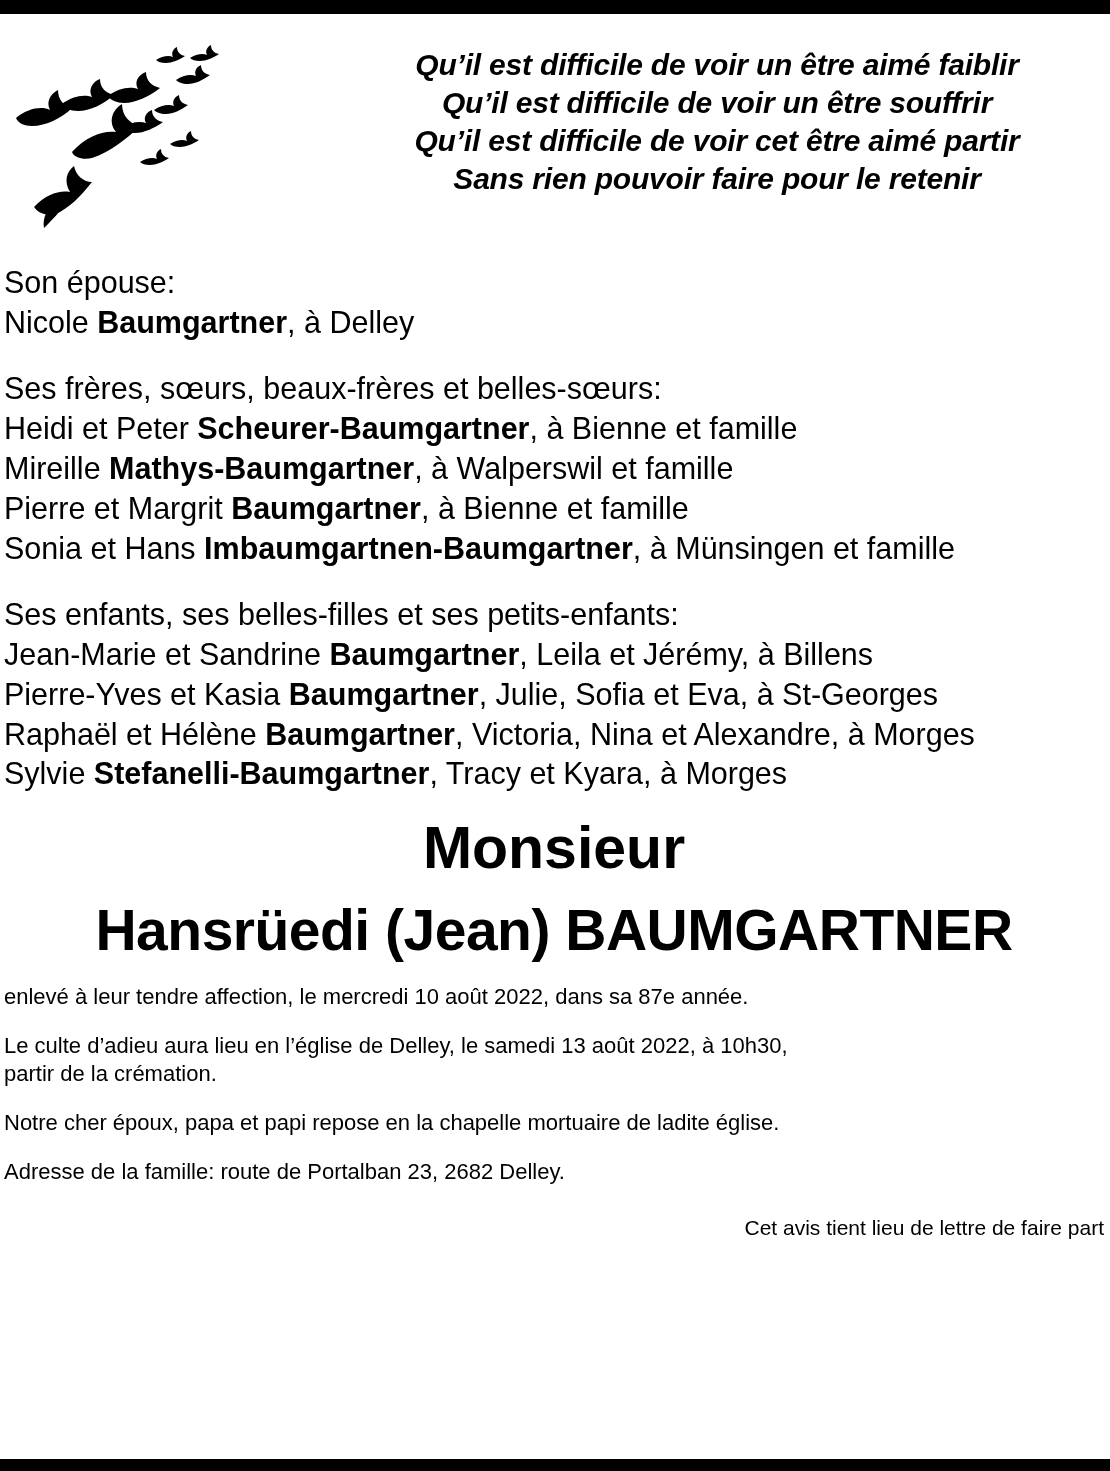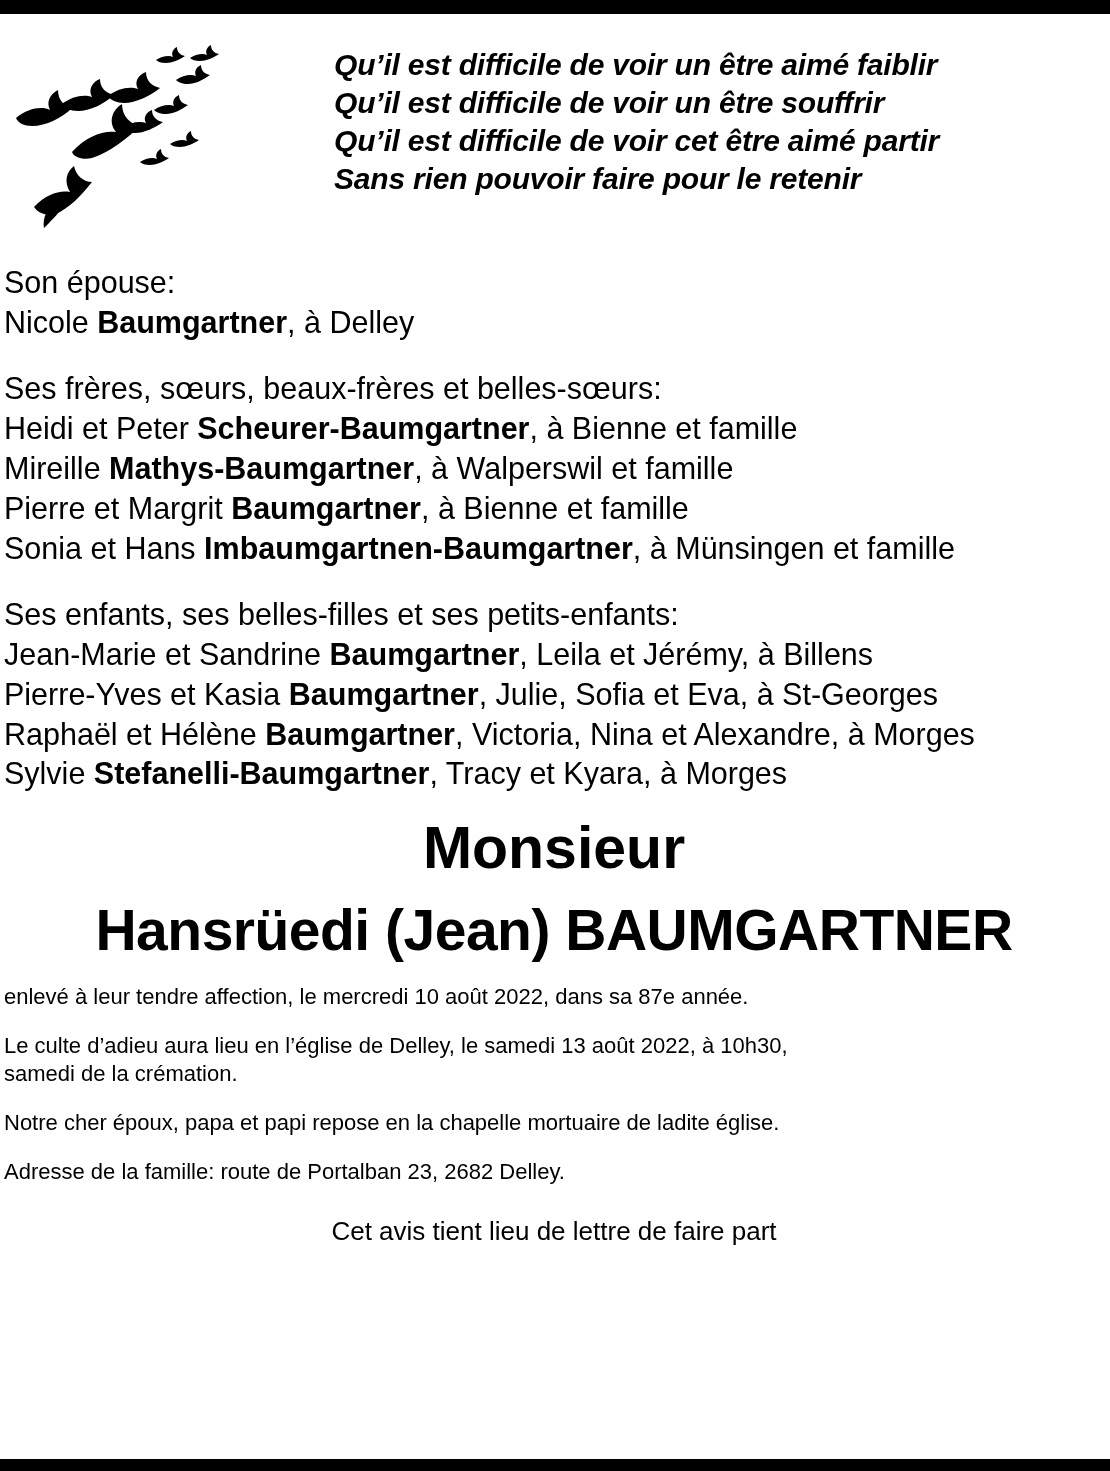--- a/index.html
+++ b/index.html
@@ -45,21 +45,21 @@
     padding-top: 18px;
   }
   .birds {
     width: 330px;
     height: 205px;
     flex: 0 0 330px;
     position: relative;
   }
   .poem {
     flex: 1 1 auto;
-    text-align: left;
+    text-align: center;
     font-style: italic;
     font-weight: bold;
     font-size: 30px;
     line-height: 1.27;
     padding-right: 4px;
     padding-top: 14px;
     letter-spacing: -0.2px;
   }
 
   
@@ -91,22 +91,22 @@
   }
 
   .para {
     margin-top: 20px;
     font-size: 22px;
     line-height: 1.3;
   }
   .closing {
     margin-top: 30px;
     margin-bottom: 22px;
-    text-align: center;
-    font-size: 26px;
+    text-align: right;
+    font-size: 21px;
   }
 </style>
 </head>
 <body>
 
 <div class="page">
 
   <div class="top-rule"></div>
 
   <div class="content">
@@ -171,21 +171,21 @@
 
     <div class="name-block">
       <div class="name-title">Monsieur</div>
       <div class="name-main">Hansrüedi (Jean) BAUMGARTNER</div>
     </div>
 
     <div class="para">enlevé à leur tendre affection, le mercredi 10 août 2022, dans sa 87e année.</div>
 
     <div class="para">
       <div>Le culte d’adieu aura lieu en l’église de Delley, le samedi 13 août 2022, à 10h30,</div>
-      <div>samedi de la crémation.</div>
+      <div>partir de la crémation.</div>
     </div>
 
     <div class="para">Notre cher époux, papa et papi repose en la chapelle mortuaire de ladite église.</div>
 
     <div class="para">Adresse de la famille: route de Portalban 23, 2682 Delley.</div>
 
     <div class="closing">Cet avis tient lieu de lettre de faire part</div>
 
   </div>
 

